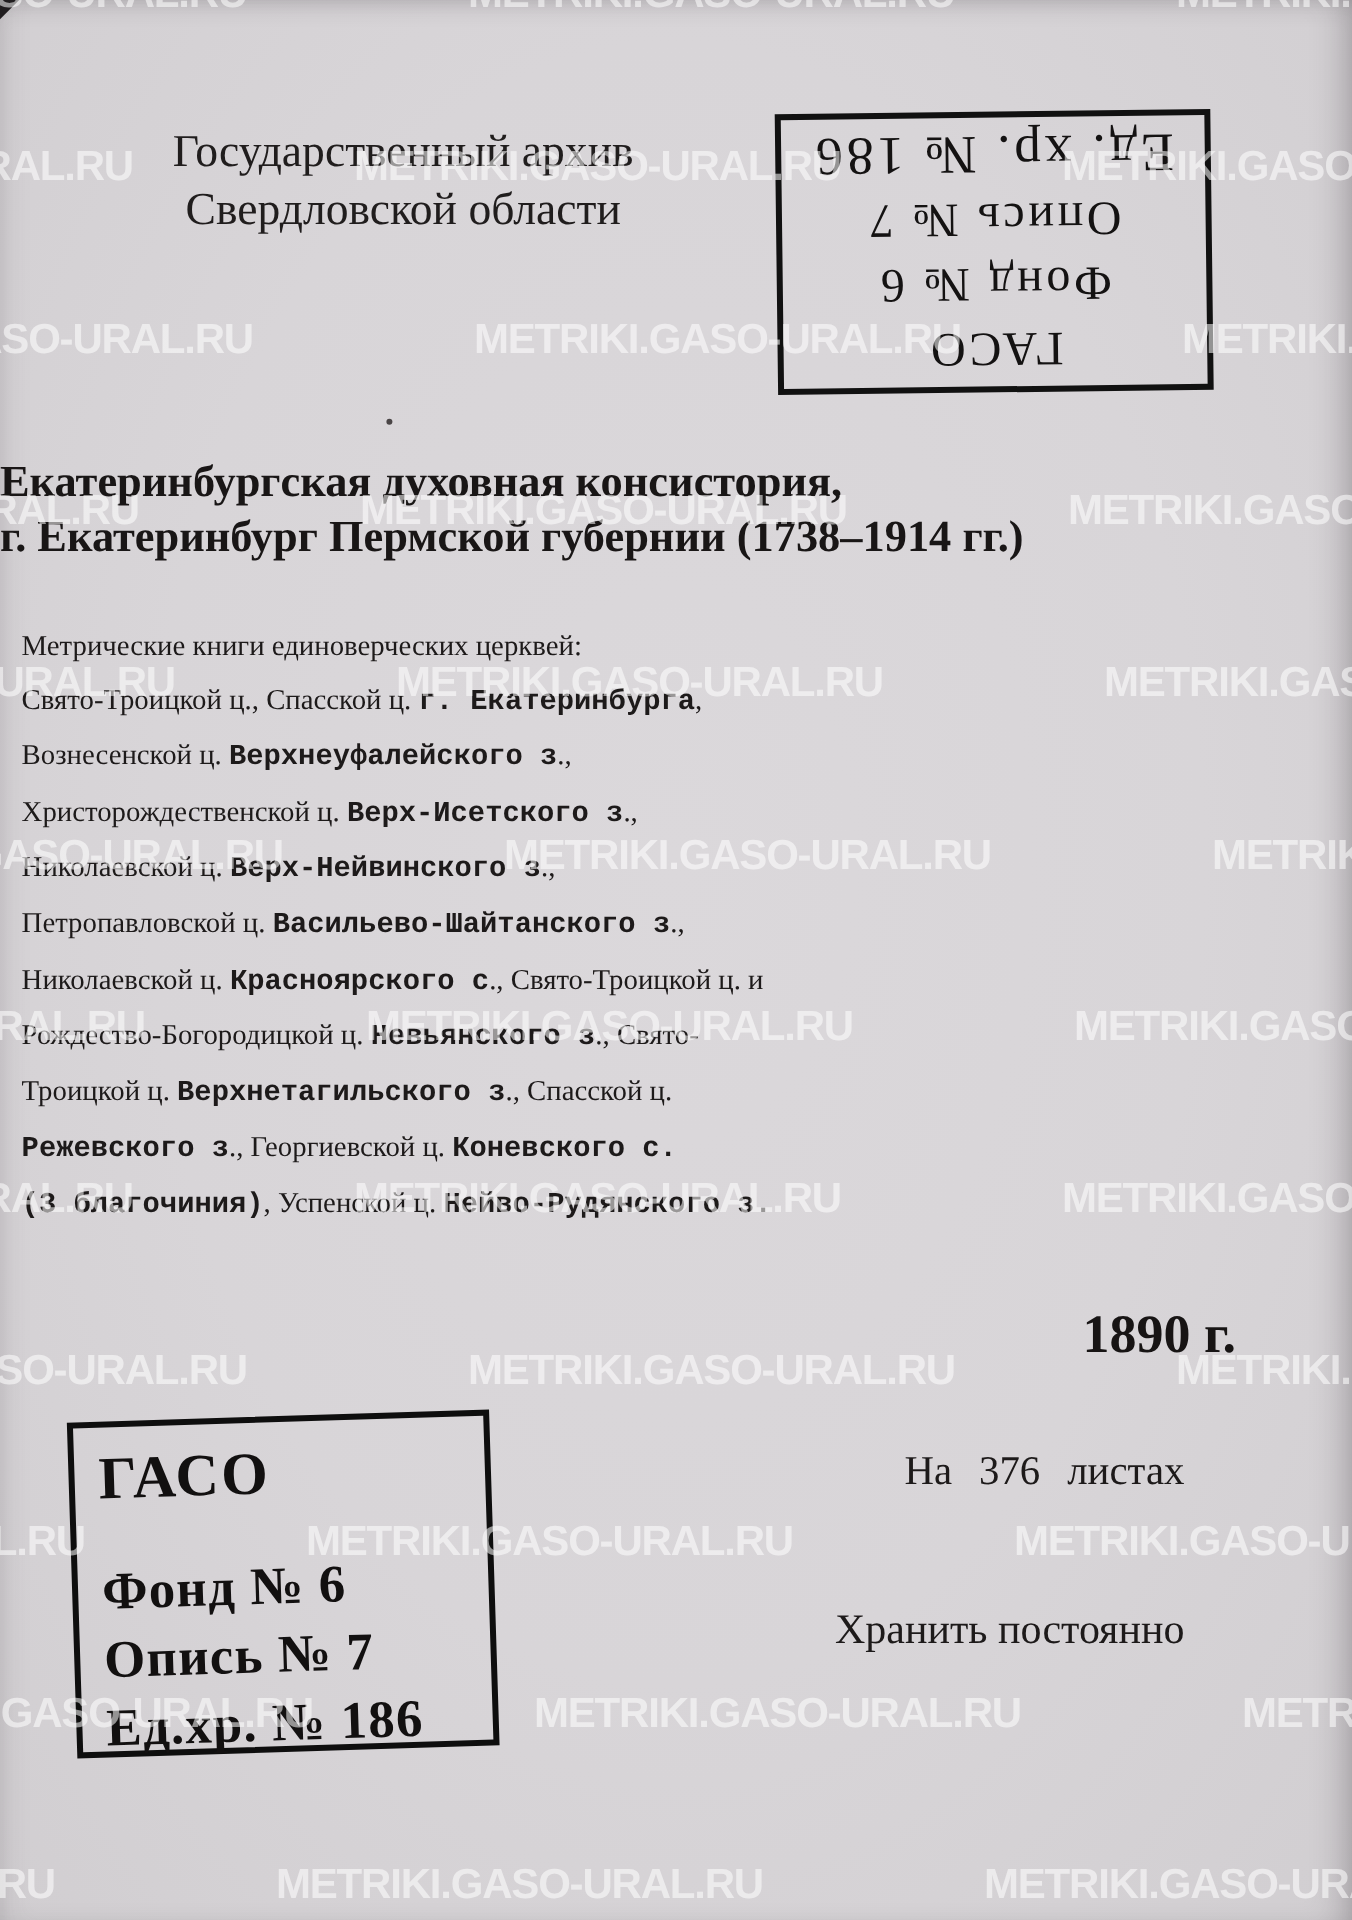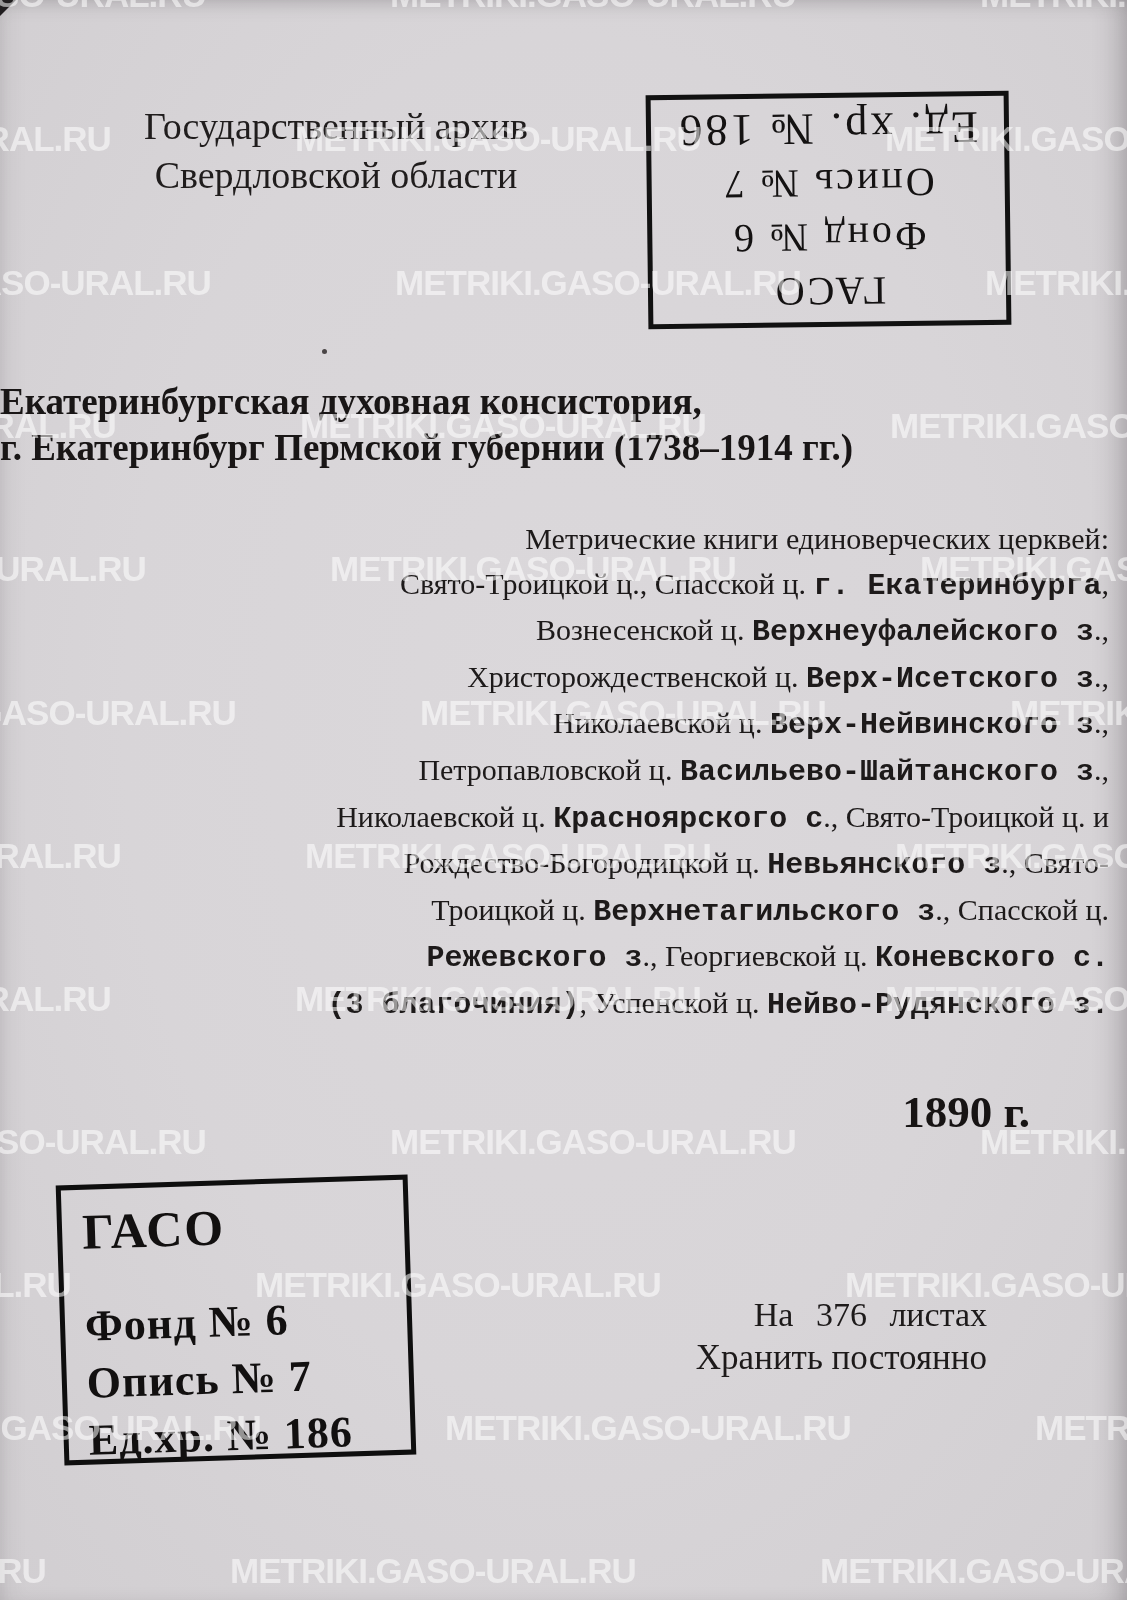--- a/index.html
+++ b/index.html
@@ -35,41 +35,41 @@
   .stamp-top .line { line-height:54px; font-size:40px; letter-spacing:3px; white-space:nowrap; }
   .stamp-top .line.big { font-size:45px; }
   
   .doc-title {
     position:absolute; left:0; top:379px; width:1127px;
     text-align:left; font-weight:bold; font-size:37px; line-height:46px; color:#191616;
   }
   
   .doc-body {
     position:absolute; left:18px; top:517px; width:1091px;
-    text-align:right; font-size:30px; line-height:44.6px; color:#1d1a1a;
+    text-align:left; font-size:24px; line-height:44.6px; color:#1d1a1a;
   }
   .doc-body .b { font-weight:bold;font-family:Liberation Mono, monospace; }
   .doc-body div { white-space:nowrap; }
   
   .doc-year {
     position:absolute; right:97px; top:1086px;
     font-weight:bold; font-size:45px; color:#171414;
   }
   
   .stamp-bottom {
     position:absolute; left:60px; top:1180px; width:352px; height:280px;
     border:5px solid #0e0e0e; box-sizing:border-box;
     transform:rotate(-1.8deg);
     padding:14px 0 0 20px; color:#121010; z-index:2;
   }
   .stamp-bottom .org { font-size:50px; font-weight:bold; line-height:56px; letter-spacing:2px; margin-bottom:38px; }
   .stamp-bottom .row { font-size:44px; font-weight:bold; line-height:57px; letter-spacing:1px; white-space:nowrap; }
   
   .sheets-note {
-    position:absolute; right:140px; top:1296px;
+    position:absolute; right:140px; top:1208px;
     font-size:34px; word-spacing:14px; color:#1d1a1a;
   }
   .storage-note {
     position:absolute; right:140px; top:1338px;
     font-size:35px; color:#1d1a1a;
   }
   
   .ink-dot {
     position:absolute; left:322px; top:349px; width:5px; height:5px;
     border-radius:50%; background:#4a4546;

